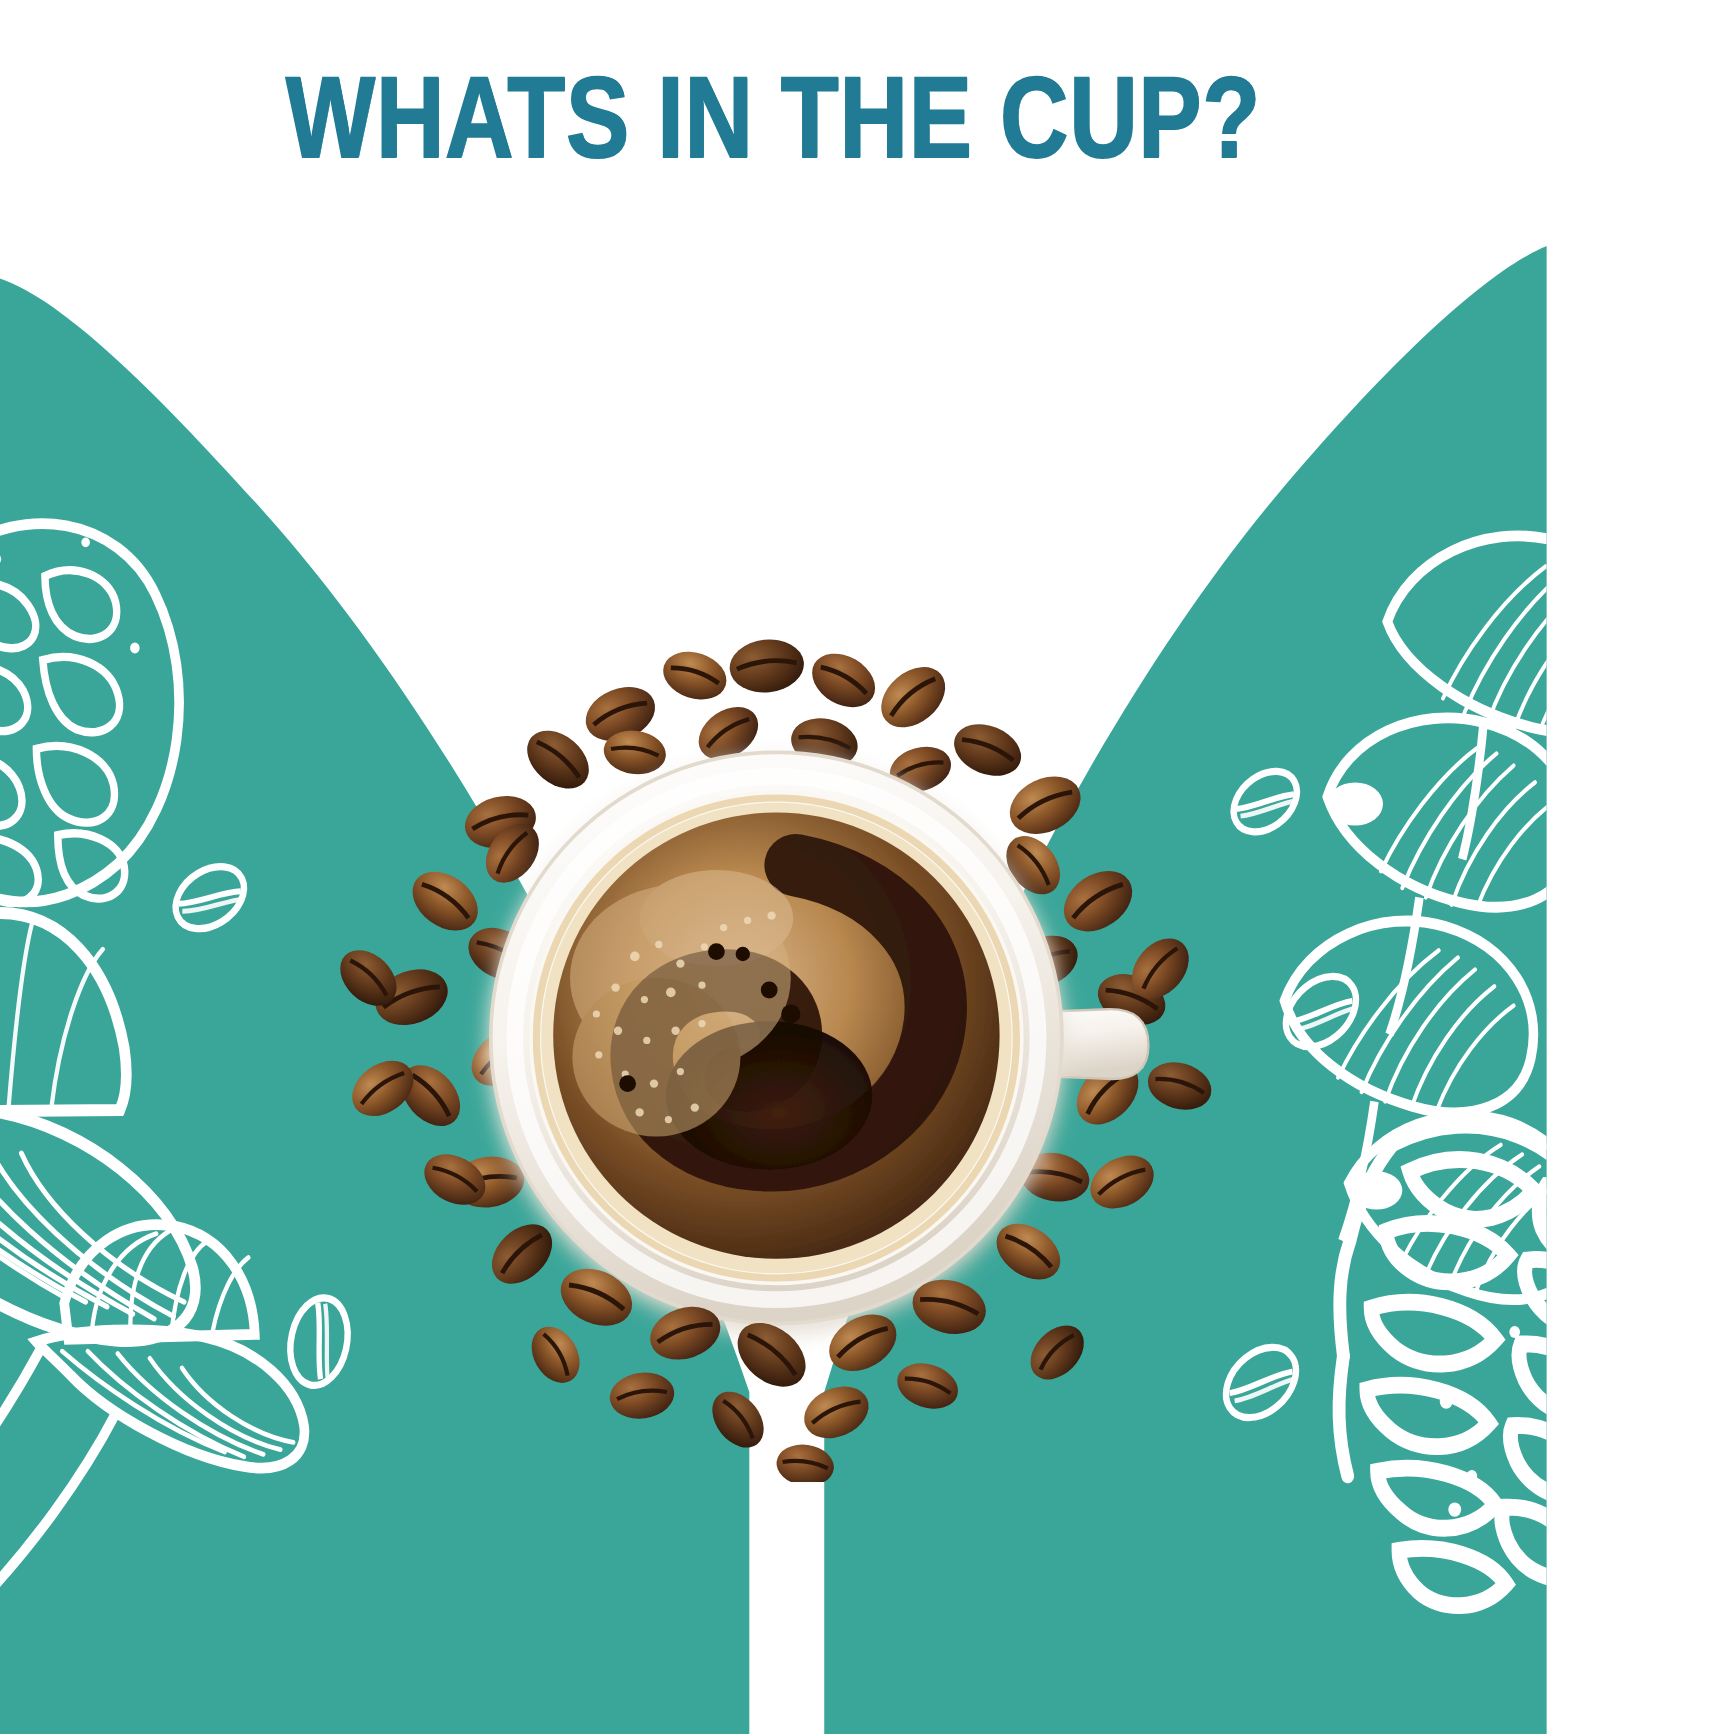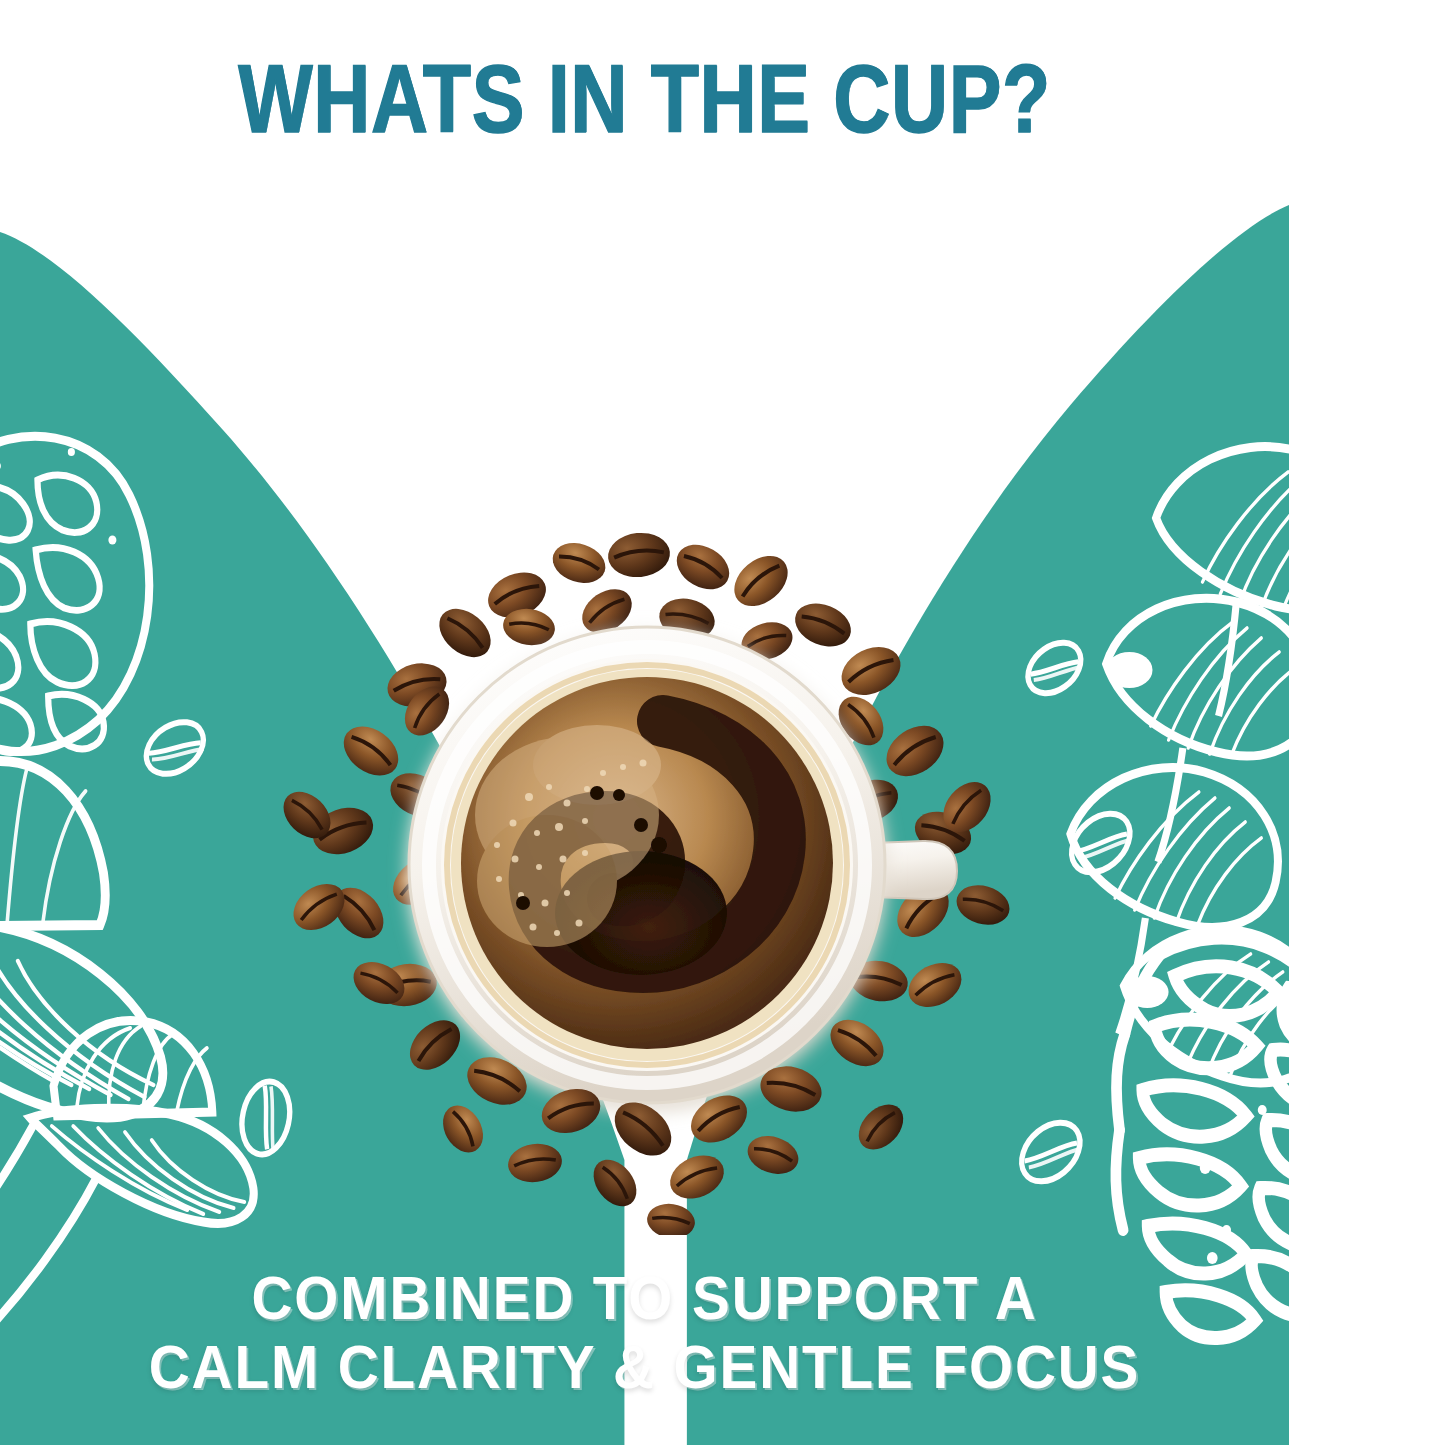--- a/index.html
+++ b/index.html
@@ -590,18 +590,14 @@
           <ellipse rx="25" ry="18" fill="url(#beanG2)"></ellipse>
           <path d="M-20,0 Q0,-7 20,0" stroke="#2b1509" stroke-width="3.5" fill="none"></path>
         </g>
       <g transform="translate(404,706) rotate(8)">
           <ellipse rx="24" ry="17" fill="url(#beanG)"></ellipse>
           <path d="M-19,0 Q0,-6 19,0" stroke="#2b1509" stroke-width="3.5" fill="none"></path>
         </g>
     </g>
   </svg>
 
-  <div class="tagline">
-    <div>COMBINED TO SUPPORT A</div>
-    <div>CALM CLARITY &amp; GENTLE FOCUS</div>
-  </div>
 
 </div>
 
 </body></html>

